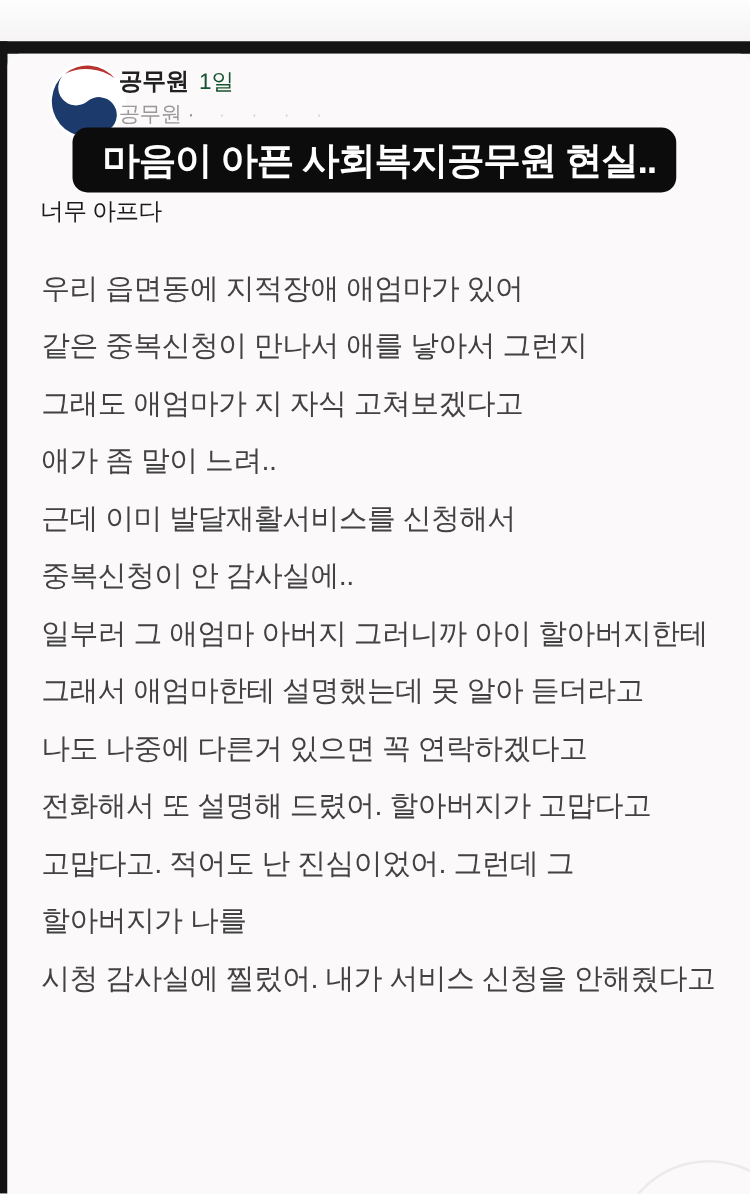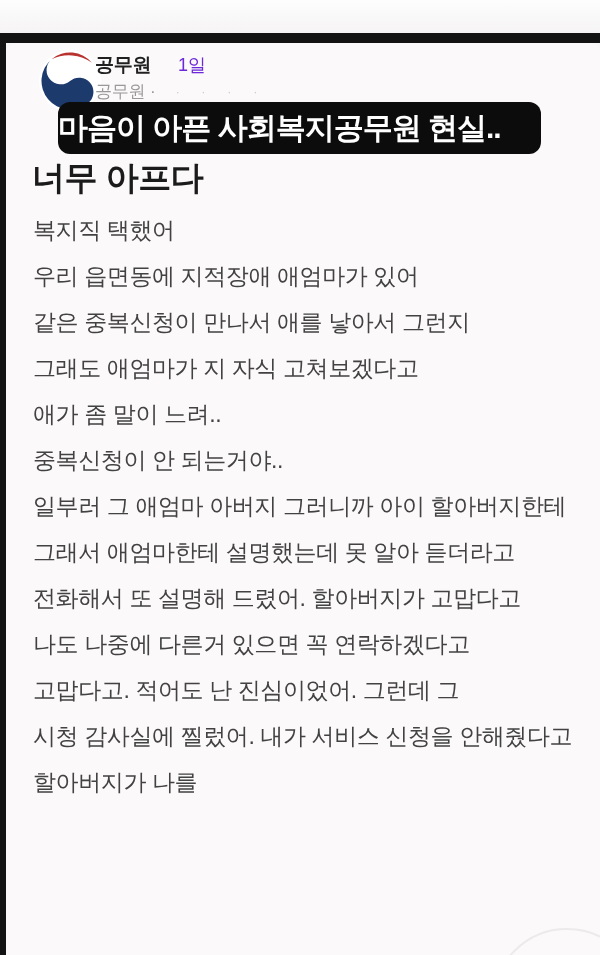--- a/index.html
+++ b/index.html
@@ -52,34 +52,34 @@
     background: #ffffff;
     overflow: hidden;
     cursor: pointer;
   }
   .avatar svg { display: block; width: 100%; height: 100%; }
   .name-row {
     position: absolute;
     left: 89px; top: 9px;
     display: flex;
     align-items: baseline;
-    gap: 27px;
+    gap: 8px;
     white-space: nowrap;
   }
   .author-name {
     font-size: 19px;
     font-weight: 700;
     color: #202020;
     letter-spacing: -0.3px;
     cursor: pointer;
   }
   .post-time {
     font-size: 18px;
     font-weight: 400;
-    color: #6d28d9;
+    color: #14532d;
   }
   .sub-row {
     position: absolute;
     left: 89px; top: 37px;
     display: flex;
     align-items: center;
     gap: 20px;
     white-space: nowrap;
   }
   .post-subtitle {
@@ -94,35 +94,36 @@
   }
   
   .caption-overlay {
     position: absolute;
     left: 52px; top: 59px;
     width: 483px; height: 52px;
     background: #0c0c0c;
     border-radius: 12px;
     display: flex;
     align-items: center;
+    padding-left: 24px;
     z-index: 3;
   }
   .caption-text {
     color: #ffffff;
     font-size: 30px;
     font-weight: 700;
     letter-spacing: -1px;
     white-space: nowrap;
   }
   
   .post-title {
     position: absolute;
     left: 26px; top: 113px;
-    font-size: 33px;
-    font-weight: 700;
+    font-size: 19px;
+    font-weight: 400;
     color: #1b1b1b;
     letter-spacing: -0.5px;
     white-space: nowrap;
   }
   .post-body {
     position: absolute;
     left: 27px; top: 164px;
     width: 560px;
   }
   .body-line {
@@ -178,32 +179,32 @@
       <span class="subtitle-dots">· · · ·</span>
     </div>
 
     <div class="caption-overlay">
       <span class="caption-text">마음이 아픈 사회복지공무원 현실..</span>
     </div>
 
     <div class="post-title">너무 아프다</div>
 
     <div class="post-body">
-      <p class="body-line">복지직 택했어</p>
       <p class="body-line">우리 읍면동에 지적장애 애엄마가 있어</p>
       <p class="body-line">같은 중복신청이 만나서 애를 낳아서 그런지</p>
       <p class="body-line">그래도 애엄마가 지 자식 고쳐보겠다고</p>
       <p class="body-line">애가 좀 말이 느려..</p>
-      <p class="body-line">중복신청이 안 되는거야..</p>
+      <p class="body-line">근데 이미 발달재활서비스를 신청해서</p>
+      <p class="body-line">중복신청이 안 감사실에..</p>
       <p class="body-line">일부러 그 애엄마 아버지 그러니까 아이 할아버지한테</p>
       <p class="body-line">그래서 애엄마한테 설명했는데 못 알아 듣더라고</p>
+      <p class="body-line">나도 나중에 다른거 있으면 꼭 연락하겠다고</p>
       <p class="body-line">전화해서 또 설명해 드렸어. 할아버지가 고맙다고</p>
-      <p class="body-line">나도 나중에 다른거 있으면 꼭 연락하겠다고</p>
       <p class="body-line">고맙다고. 적어도 난 진심이었어. 그런데 그</p>
+      <p class="body-line">할아버지가 나를</p>
       <p class="body-line">시청 감사실에 찔렀어. 내가 서비스 신청을 안해줬다고</p>
-      <p class="body-line">할아버지가 나를</p>
     </div>
 
   </div>
 
   <div class="watermark-circle"></div>
 
 </div>
 
 </body></html>

